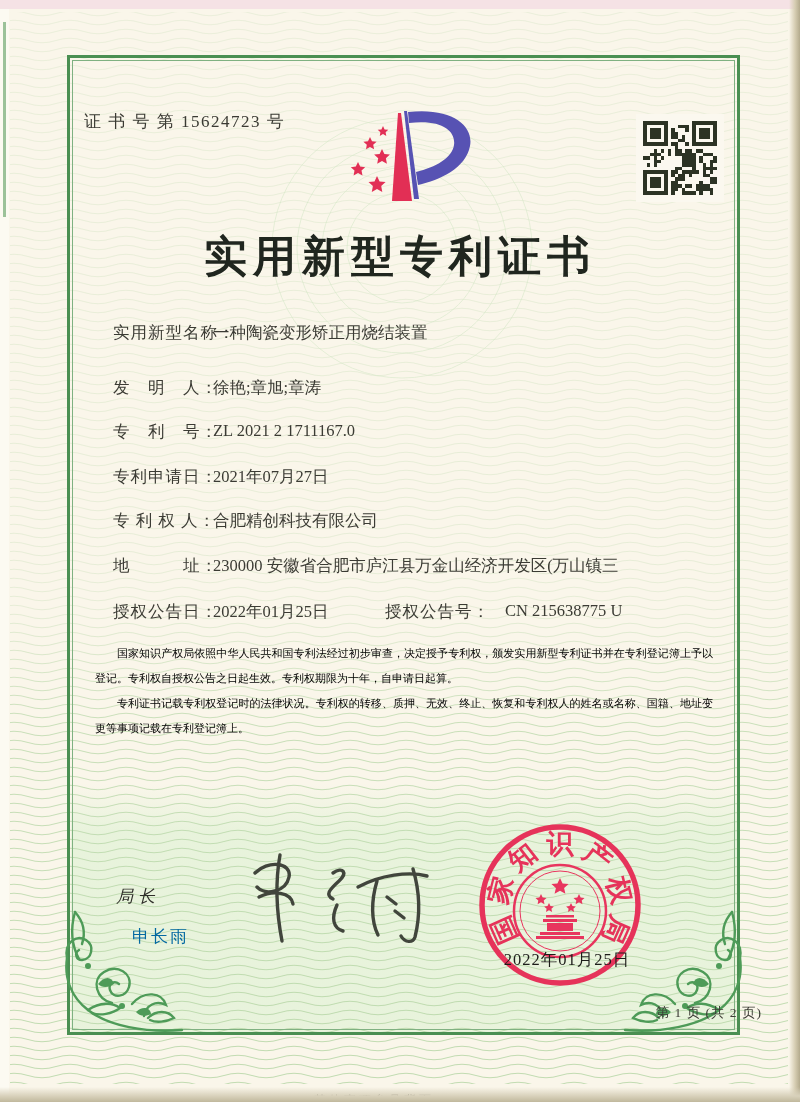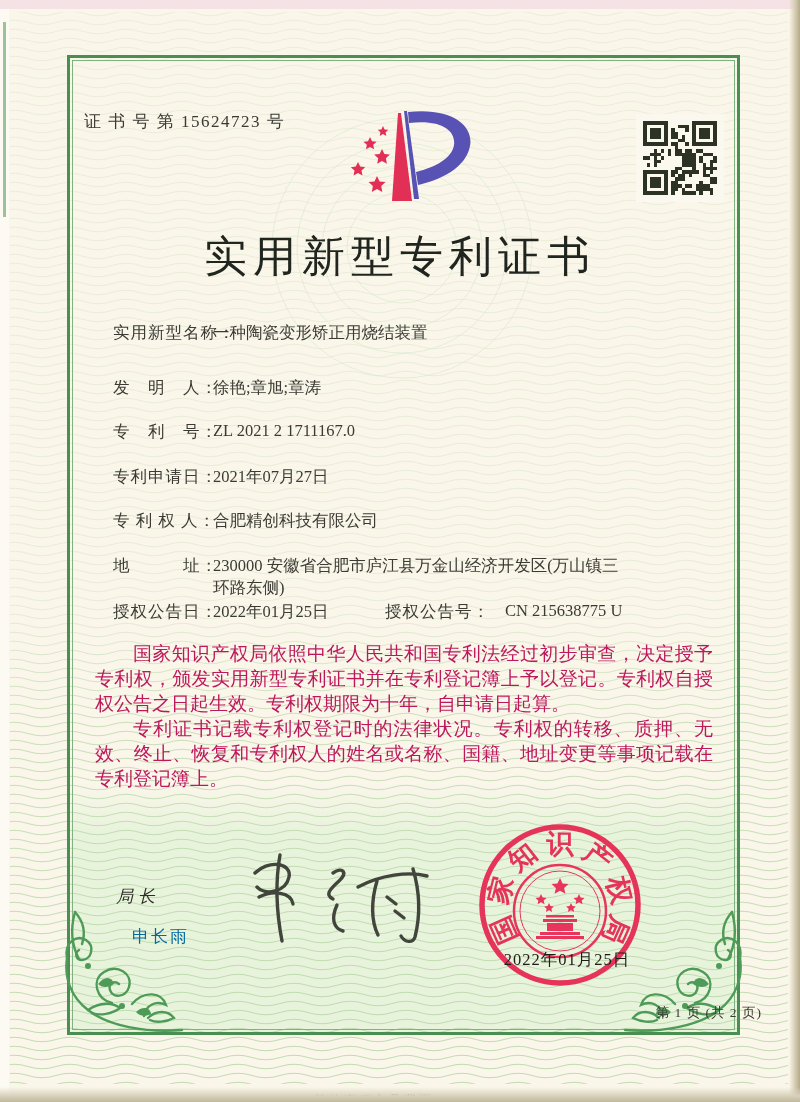--- a/index.html
+++ b/index.html
@@ -35,34 +35,34 @@
   .flourish { width:135px; height:130px; }
   .flourish.left  { left:52px;  top:906px; }
   .flourish.right { left:620px; top:906px; transform:scaleX(-1); }
 
   .cert-no { left:84px; top:110px; font-size:17px; letter-spacing:1.5px; color:#3a3a33; }
 
   svg.logo { left:330px; top:110px; width:155px; height:94px; }
   svg.qr   { left:636px; top:114px; width:88px; height:88px; }
 
   .title { left:0; top:228px; width:800px; text-align:center;
-           font-size:43px; font-weight:400; letter-spacing:6px; color:#20261f; }
+           font-size:43px; font-weight:700; letter-spacing:6px; color:#20261f; }
 
   .row { left:0; width:800px; font-size:16.5px; color:#3b3b34; }
   .row .lbl { position:absolute; left:113px; top:0; white-space:pre; letter-spacing:1px; }
   .row .val { position:absolute; left:213px; top:0; white-space:pre; }
   .row .lbl2 { position:absolute; left:385px; top:0; white-space:pre; letter-spacing:1px; }
   .row .val2 { position:absolute; left:505px; top:0; white-space:pre; }
   .row .val .line2 { display:block; }
   #row0 { top:322px; } #row1 { top:377px; } #row2 { top:421px; }
   #row3 { top:466px; } #row4 { top:510px; } #row5 { top:555px; }
   #row6 { top:601px; }
 
-  .paras { left:95px; top:641px; width:618px; font-size:19px;
-           line-height:25px; text-align:justify; color:#be185d; }
+  .paras { left:95px; top:641px; width:618px; font-size:11px;
+           line-height:25px; text-align:justify; color:#000000; }
   .paras p { text-indent:2em; margin:0; }
 
   .director-title { left:116px; top:885px; font-size:17px; letter-spacing:5px; color:#2e2e29;font-style:italic; }
   .director-name  { left:116px; top:925px; font-size:17px; letter-spacing:2px; color:#0369a1;margin-left:16px; }
   svg.signature { left:225px; top:843px; width:212px; height:108px; }
 
   svg.seal { left:478px; top:823px; width:164px; height:164px; }
   .seal-date { left:486px; top:949px; width:162px; text-align:center;
                font-size:16.5px; letter-spacing:1px; color:#1d1d1a; }
 
@@ -314,21 +314,21 @@
 <div class="abs row" id="row3">
   <span class="lbl">专利申请日：</span>
   <span class="val">2021年07月27日</span>
 </div>
 <div class="abs row" id="row4">
   <span class="lbl">专 利 权 人：</span>
   <span class="val">合肥精创科技有限公司</span>
 </div>
 <div class="abs row" id="row5">
   <span class="lbl">地　　　址：</span>
-  <span class="val"><span>230000 安徽省合肥市庐江县万金山经济开发区(万山镇三</span><span class="line2">环路东侧)</span></span>
+  <span class="val"><span>230000 安徽省合肥市庐江县万金山经济开发区(万山镇三</span></span>
 </div>
 <div class="abs row" id="row6">
   <span class="lbl">授权公告日：</span>
   <span class="val">2022年01月25日</span>
   <span class="lbl2">授权公告号：</span>
   <span class="val2">CN 215638775 U</span>
 </div>
 
 <div class="abs paras">
   <p>国家知识产权局依照中华人民共和国专利法经过初步审查，决定授予专利权，颁发实用新型专利证书并在专利登记簿上予以登记。专利权自授权公告之日起生效。专利权期限为十年，自申请日起算。</p>

